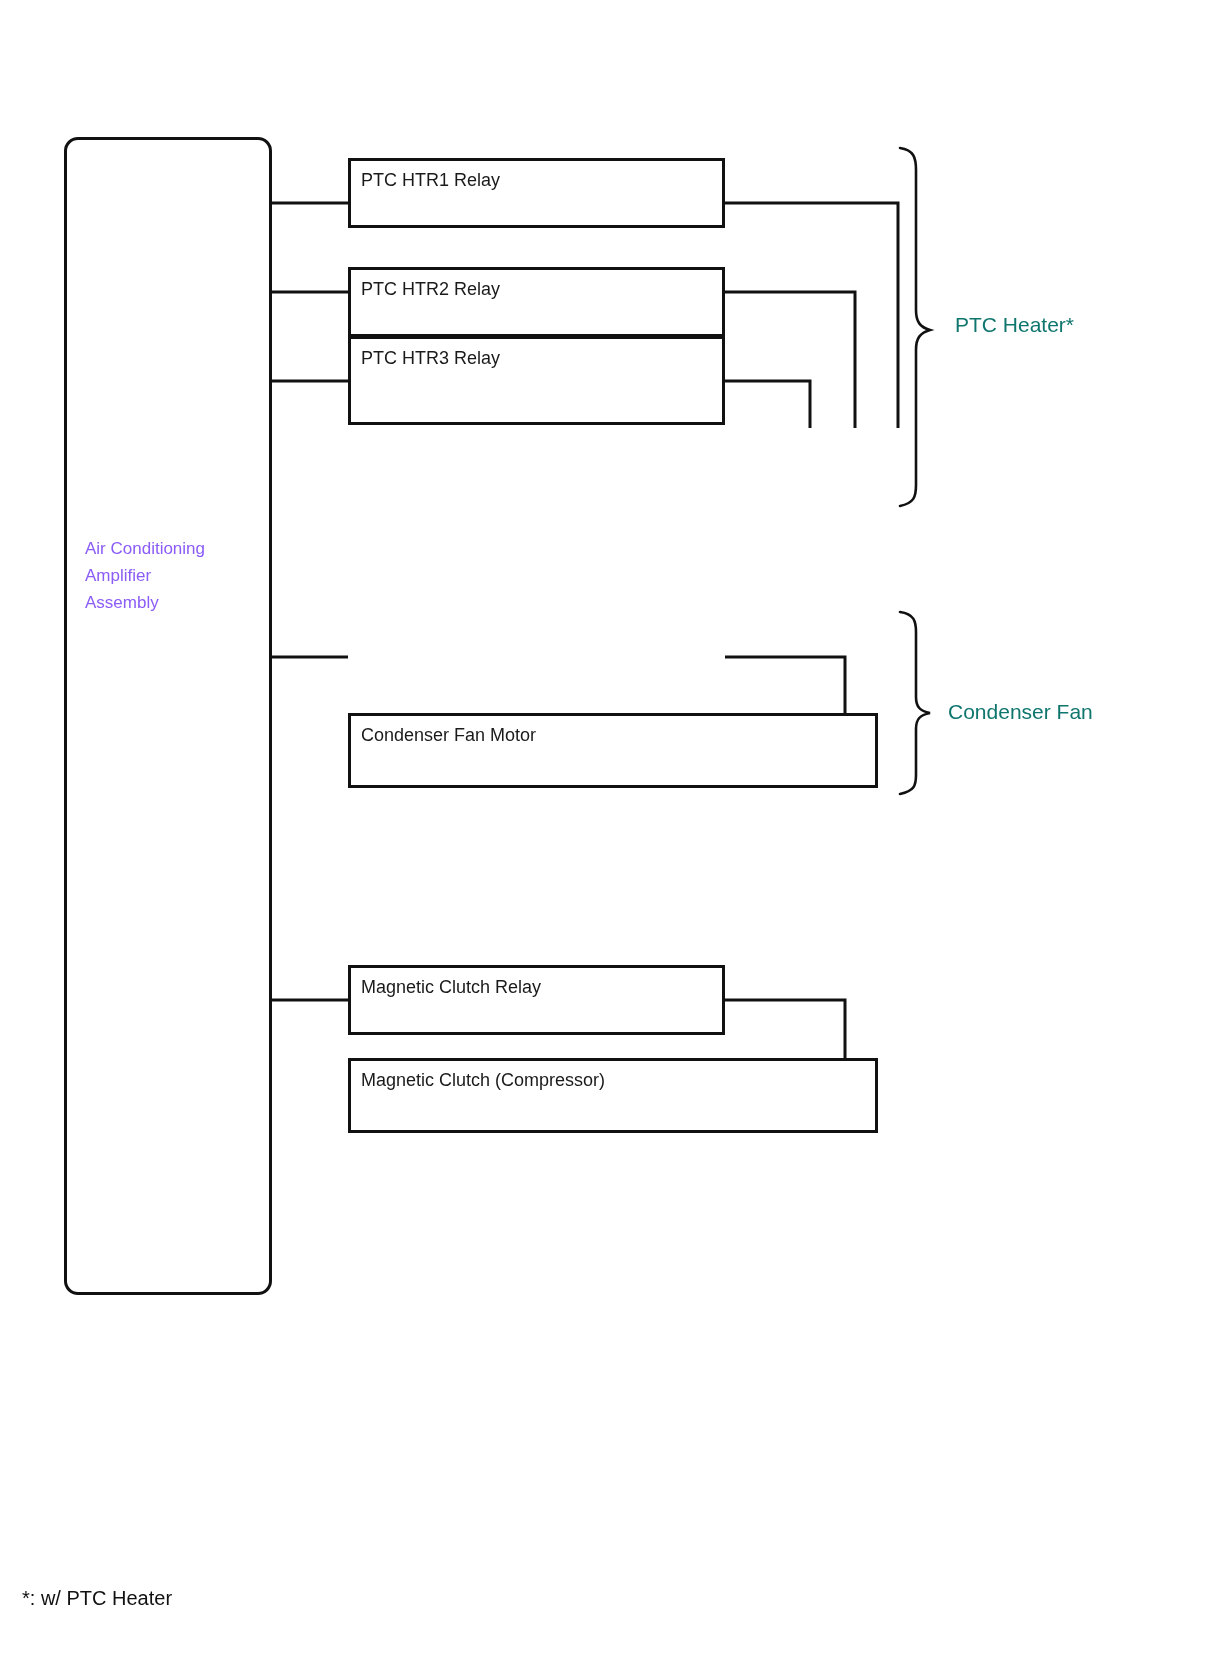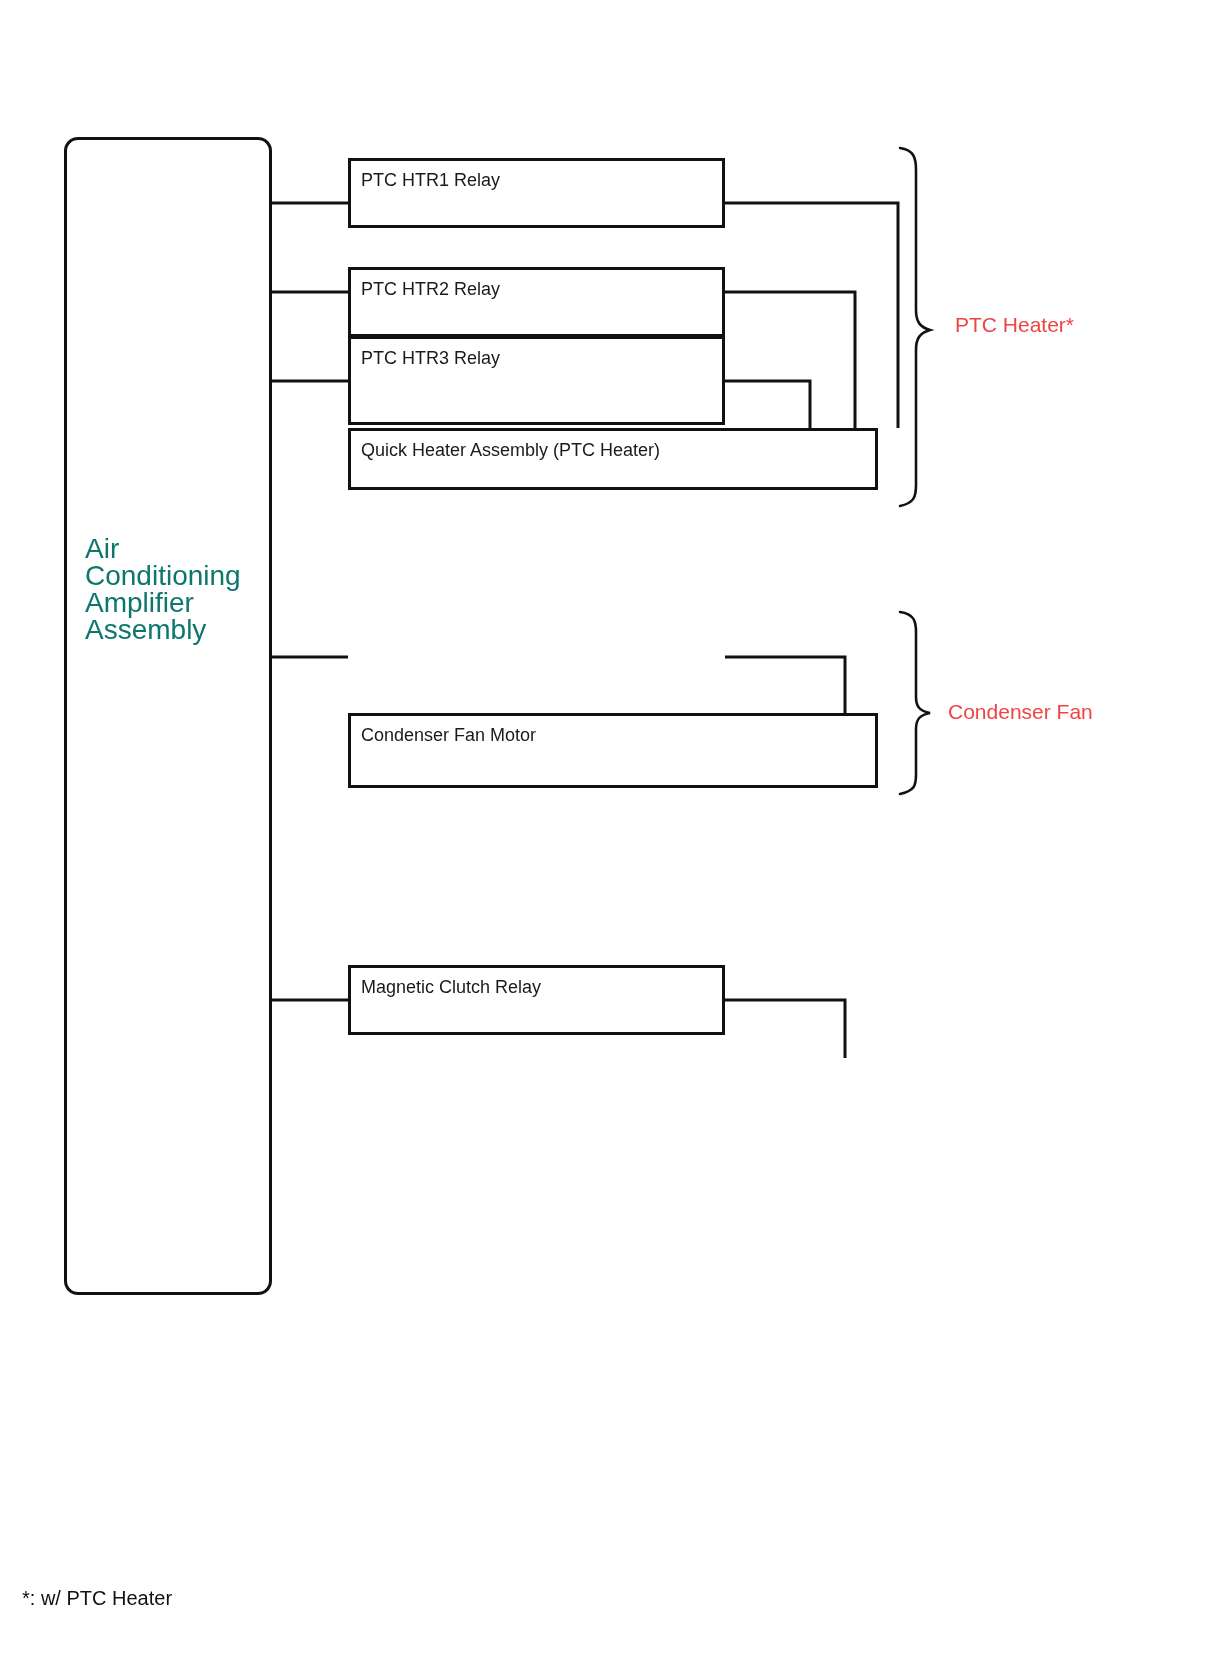--- a/index.html
+++ b/index.html
@@ -44,30 +44,30 @@
   }
   .amp {
     position: absolute;
     box-sizing: border-box;
     background: #ffffff;
     border: 3px solid #111111;
     border-radius: 14px;
   }
   .amp-label {
     position: absolute;
-    font-size: 28px;
+    font-size: 17px;
     line-height: 27px;
-    color: #0f766e;
+    color: #8b5cf6;
     white-space: pre-line;
   }
   .group-label {
     position: absolute;
     font-size: 21px;
     line-height: 26px;
-    color: #ef4444;
+    color: #0f766e;
     white-space: nowrap;
   }
   .footnote {
     position: absolute;
     font-size: 20px;
     line-height: 26px;
     color: #111111;
     white-space: nowrap;
     margin-top: 33px;
   }
@@ -129,33 +129,33 @@
   </div>
 
   <div class="box" style="left:348px; top:247px; width:377px; height:70px;margin-top:20px;">
     <span class="box-label">PTC HTR2 Relay</span>
   </div>
 
   <div class="box" style="left:348px; top:336px; width:377px; height:89px;">
     <span class="box-label">PTC HTR3 Relay</span>
   </div>
 
-  <div class="box" style="left:348px; top:428px; width:530px; height:62px;">
-    <span class="box-label">Quick Heater Assembly (PTC Heater)</span>
-  </div>
 
   <div class="group-label" style="left:955px; top:312px;">PTC Heater*</div>
 
 
   <div class="box" style="left:348px; top:713px; width:530px; height:75px;">
     <span class="box-label">Condenser Fan Motor</span>
   </div>
 
   <div class="group-label" style="left:948px; top:699px;">Condenser Fan</div>
 
   <div class="box" style="left:348px; top:965px; width:377px; height:70px;">
     <span class="box-label">Magnetic Clutch Relay</span>
   </div>
 
+  <div class="box" style="left:348px; top:1058px; width:530px; height:75px;">
+    <span class="box-label">Magnetic Clutch (Compressor)</span>
+  </div>
 
   <div class="footnote" style="left:22px; top:1552px;">*: w/ PTC Heater</div>
 
 </div>
 
 </body></html>

